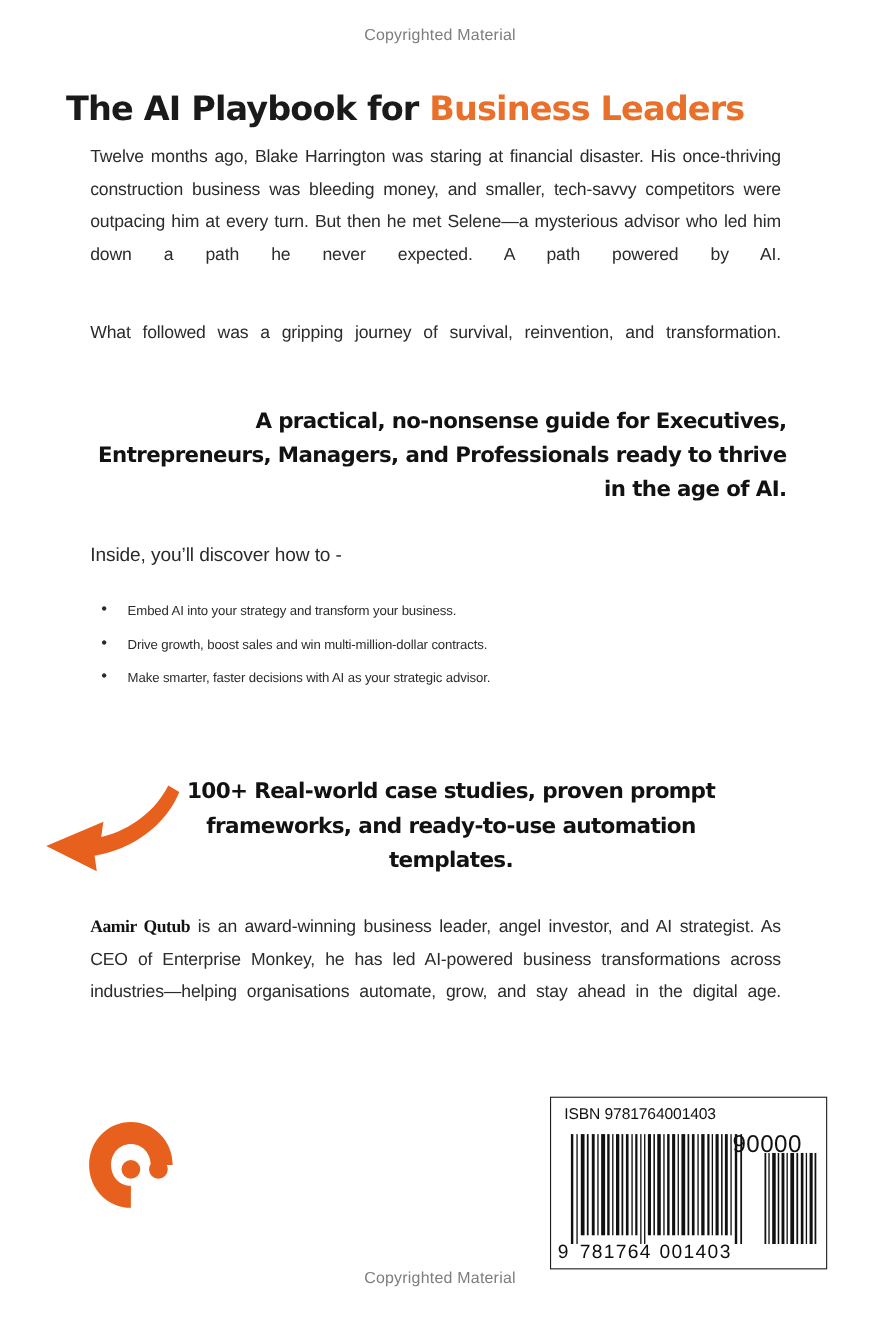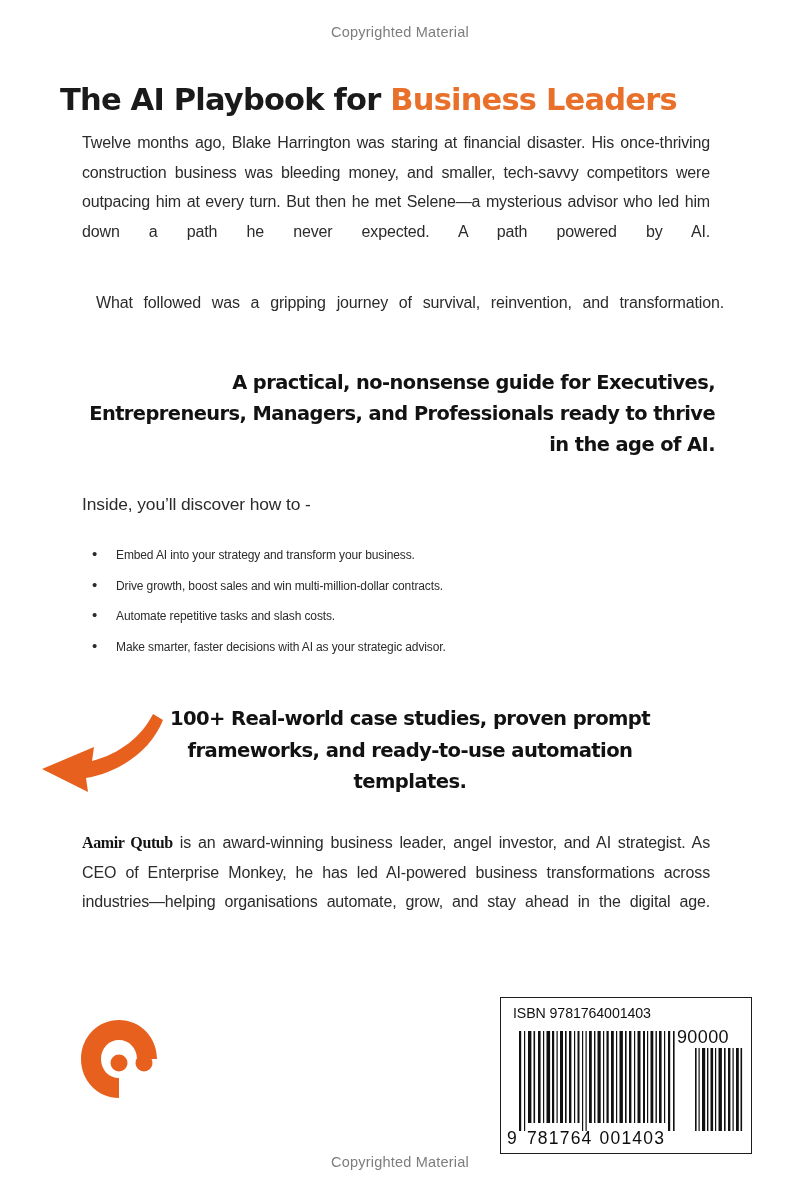--- a/index.html
+++ b/index.html
@@ -65,21 +65,21 @@
     color: #2b2b2b;
     letter-spacing: -0.15px;
   }
   .para:after {
     content: "";
     display: inline-block;
     width: 100%;
   }
 
   #story-para { top: 128px; position: absolute; left: 82px; width: 628px; }
-  #followed-para { top: 288px; position: absolute; left: 96px; width: 628px; }
+  #followed-para { top: 288px; position: absolute; left: 82px; width: 628px; }
 
   
   .pitch {
     position: absolute;
     top: 367px;
     left: 85px;
     width: 630px;
     text-align: right;
     font-family: "DejaVu Sans", sans-serif;
     font-weight: 700;
@@ -193,21 +193,21 @@
     font-size: 14.2px;
     font-weight: 400;
     color: #111;
     letter-spacing: -0.1px;
   }
   .addon-label {
     position: absolute;
     right: 22px;
     top: 29px;
     font-family: "Liberation Sans", sans-serif;
-    font-size: 18px;
+    font-size: 22px;
     color: #111;
     letter-spacing: 0.4px;
   }
   .bars-main {
     position: absolute;
     left: 16px;
     top: 33px;
     width: 160px;
     height: 100px;
   }
@@ -249,21 +249,20 @@
 
   <p id="followed-para" class="para">What followed was a gripping journey of survival, reinvention, and transformation.</p>
 
   <p class="pitch">A practical, no-nonsense guide for Executives, Entrepreneurs, Managers, and Professionals ready to thrive in the age of AI.</p>
 
   <p class="inside-lead">Inside, you’ll discover how to -</p>
 
   <ul class="bullets">
     <li>Embed AI into your strategy and transform your business.</li>
     <li>Drive growth, boost sales and win multi-million-dollar contracts.</li>
-    <li>Automate repetitive tasks and slash costs.</li>
     <li>Make smarter, faster decisions with AI as your strategic advisor.</li>
   </ul>
 
   <div class="arrow-wrap">
     <svg viewBox="0 0 145 90" xmlns="http://www.w3.org/2000/svg" aria-hidden="true">
       <path d="M129 8
                C 118 30, 96 48, 68 55
                L 70 41
                L 18 63
                L 64 86

